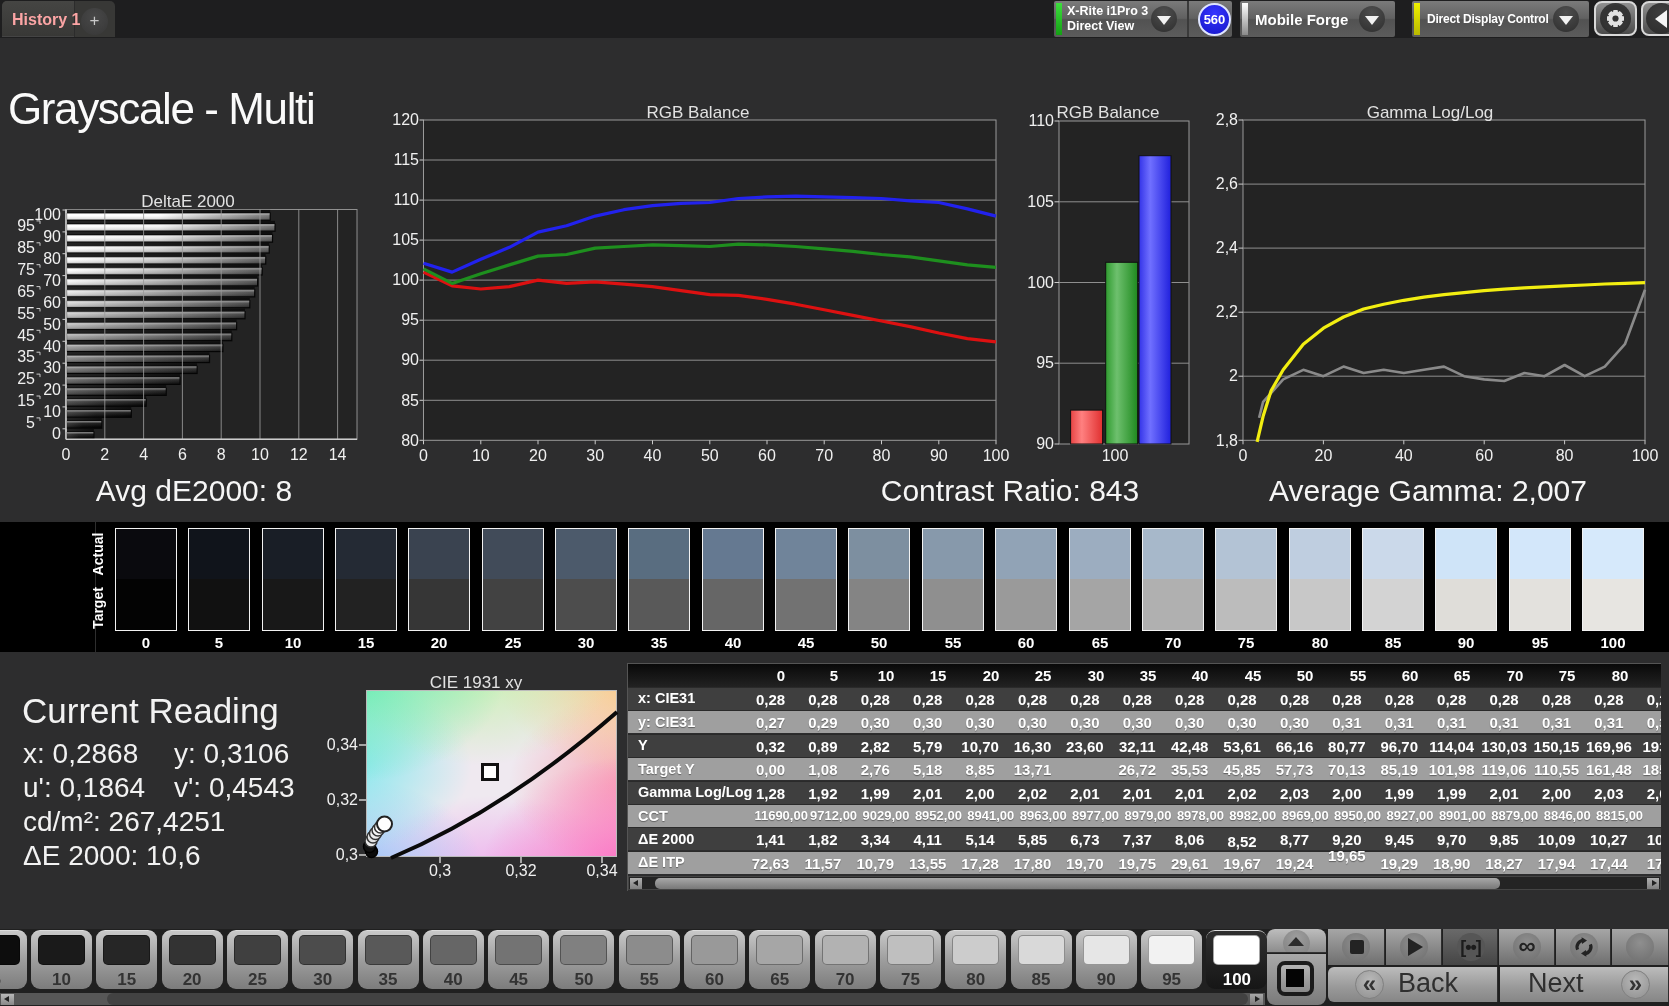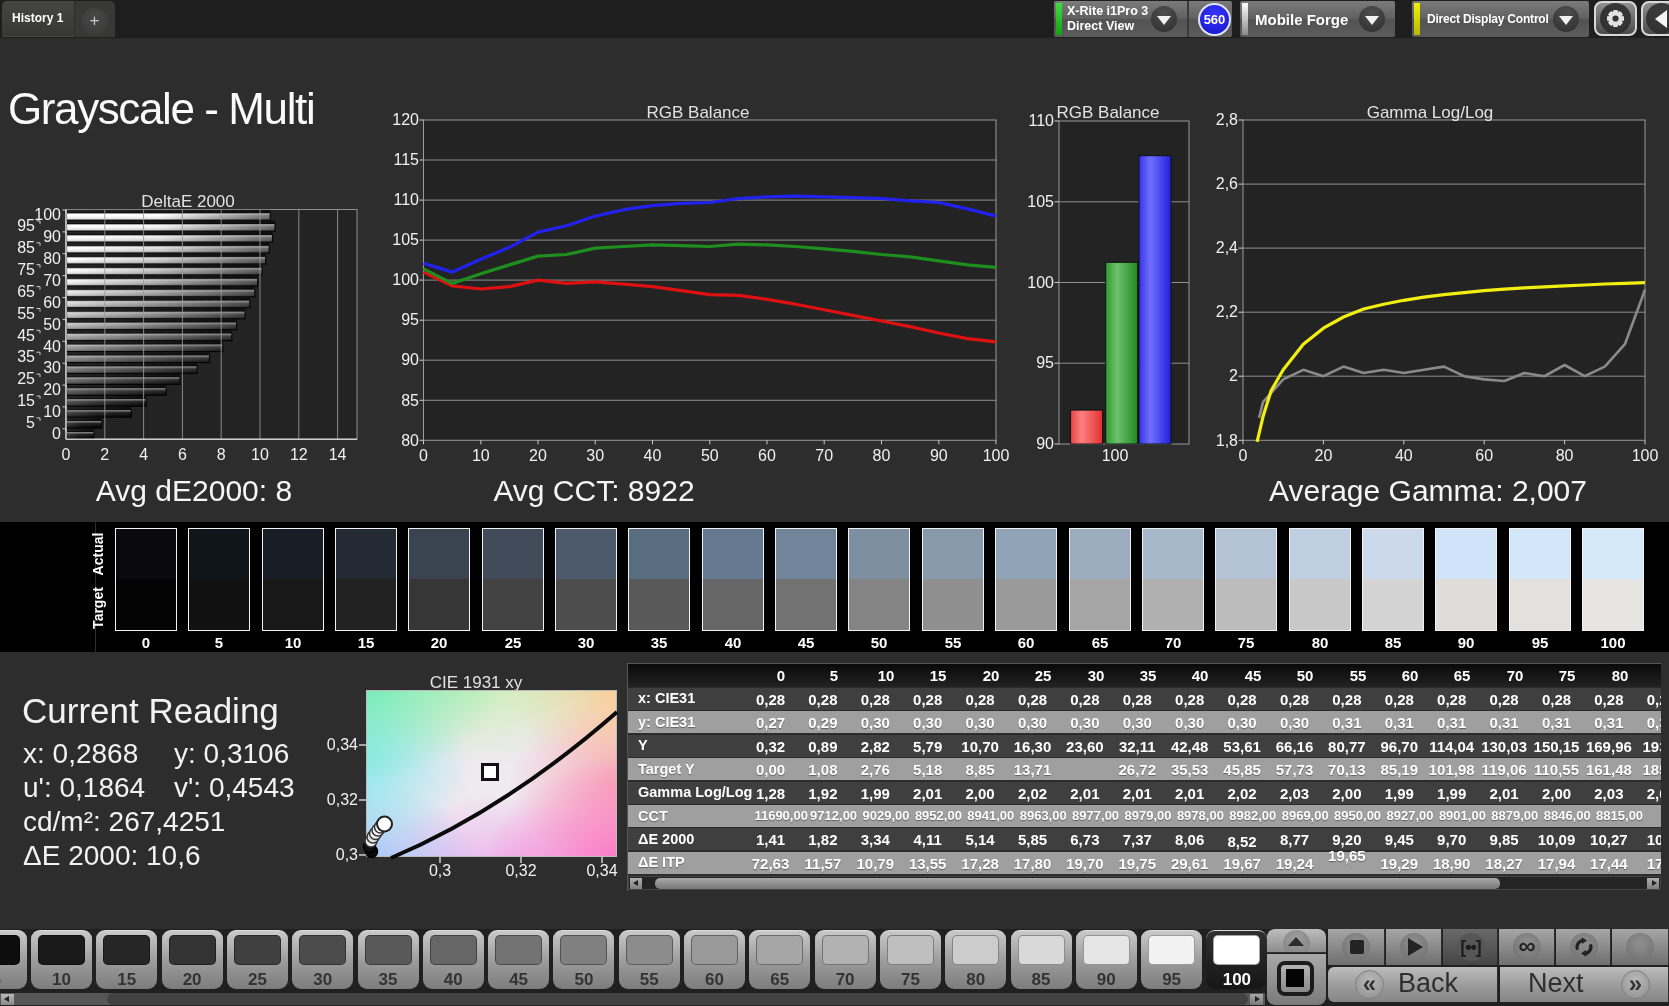--- a/index.html
+++ b/index.html
@@ -8,21 +8,21 @@
 .ctitle{position:absolute;color:#e2e2e2;font-size:17px;text-align:center;transform:translateX(-50%);white-space:nowrap;}
 .stat{position:absolute;color:#f6f6f6;font-size:30px;text-align:center;transform:translateX(-50%);white-space:nowrap;top:474px;}
 svg{position:absolute;overflow:visible;}
 svg text{font-family:"Liberation Sans",sans-serif;}
 </style></head><body>
 <div id="page">
 
 <div class="abs" style="left:0;top:0;width:1669px;height:38px;background:#1e1e1f;"></div>
 <div class="abs" style="left:2px;top:1px;width:72px;height:36px;background:linear-gradient(#454543,#35353305);background-color:#383836;border-radius:5px 0 0 0;border-bottom:1px solid #444;"></div>
 <div class="abs" style="left:74px;top:1px;width:41px;height:36px;background:#383836;border-radius:0 5px 0 0;border-left:1px solid #2c2c2c;"></div>
-<div class="abs" style="left:12px;top:11px;color:#ffffff;font-size:12px;font-weight:bold;">History 1</div>
+<div class="abs" style="left:12px;top:11px;color:#fca5a5;font-size:16px;font-weight:bold;">History 1</div>
 <div class="abs" style="left:81px;top:8px;width:27px;height:27px;border-radius:50%;background:radial-gradient(circle at 50% 35%,#484848,#373737);color:#c8c8c8;font-size:17px;text-align:center;line-height:25px;">+</div>
 
 <div class="abs" style="left:1054px;top:1px;width:178px;height:36px;background:linear-gradient(#7b7b7b,#616161 48%,#525252 52%,#5c5c5c);border-radius:2px;"></div>
 <div class="abs" style="left:1056px;top:3px;width:6px;height:32px;background:linear-gradient(#3dde3d,#14a014);"></div>
 <div class="abs" style="left:1067px;top:4px;color:#fff;font-size:12.5px;font-weight:bold;line-height:15px;">X-Rite i1Pro 3<br>Direct View</div>
 <div class="abs" style="left:1151px;top:6px;width:26px;height:26px;border-radius:50%;background:radial-gradient(circle at 50% 25%,#4e4e4e,#2e2e2e);"></div>
     <div class="abs" style="left:1157px;top:16px;width:0;height:0;border-left:7px solid transparent;border-right:7px solid transparent;border-top:9px solid #f2f2f2;"></div>
 <div class="abs" style="left:1187px;top:1px;width:2px;height:36px;background:#3a3a3a;"></div>
 <div class="abs" style="left:1198px;top:3px;width:33px;height:33px;border-radius:50%;background:radial-gradient(circle at 50% 30%,#3535ff,#1515c8);border:2px solid #dfe5ff;color:#fff;font-size:13px;font-weight:bold;text-align:center;line-height:29px;">560</div>
 <div class="abs" style="left:1240px;top:1px;width:155px;height:36px;background:linear-gradient(#7b7b7b,#616161 48%,#525252 52%,#5c5c5c);border-radius:2px;"></div>
@@ -411,21 +411,21 @@
       <text x="1645.0" y="461" fill="#f0f0f0" font-size="16" text-anchor="middle">100</text>
       <line x1="1645.0" y1="440.3" x2="1645.0" y2="444.3" stroke="#cccccc" stroke-width="1"></line>
       <polyline points="1259.1,417.9 1263.1,401.9 1283.2,379.4 1303.3,369.8 1323.4,376.2 1343.5,366.6 1363.6,373.0 1383.7,369.8 1403.8,373.0 1423.9,369.8 1444.0,366.6 1464.1,376.2 1484.2,379.4 1504.3,381.0 1524.4,373.0 1544.5,376.2 1564.6,365.0 1584.7,376.2 1604.8,366.6 1624.9,344.2 1645.0,289.8" fill="none" stroke="#8a8a8a" stroke-width="2.6" stroke-linejoin="round"></polyline>
       <polyline points="1257.1,441.9 1263.1,416.3 1271.1,390.7 1283.2,369.8 1303.3,344.2 1323.4,328.2 1343.5,317.0 1363.6,309.0 1383.7,304.2 1403.8,300.3 1423.9,297.1 1444.0,294.6 1464.1,292.6 1484.2,290.7 1504.3,289.1 1524.4,287.8 1544.5,286.9 1564.6,285.9 1584.7,285.0 1604.8,284.0 1624.9,283.4 1645.0,282.7" fill="none" stroke="#f2ee11" stroke-width="3.2" stroke-linejoin="round"></polyline>
     </svg>
 <div class="ctitle" style="left:188px;top:192px;">DeltaE 2000</div>
 <div class="ctitle" style="left:698px;top:103px;">RGB Balance</div>
 <div class="ctitle" style="left:1108px;top:103px;">RGB Balance</div>
 <div class="ctitle" style="left:1430px;top:103px;">Gamma Log/Log</div>
 <div class="stat" style="left:194px;">Avg dE2000: 8</div>
-<div class="stat" style="left:594px;">Avg CCT: 8922</div>
+<div class="stat" style="left:1010px;">Contrast Ratio: 843</div>
 <div class="stat" style="left:1428px;">Average Gamma: 2,007</div>
 <div class="abs" style="left:0;top:522px;width:1669px;height:130px;background:#000;">
       <div class="abs" style="left:95px;top:0;width:1px;height:130px;background:#2e2e2e;"></div>
       <div class="abs" style="left:88px;top:6px;width:20px;height:52px;color:#fff;font-size:14px;font-weight:bold;">
         <span style="position:absolute;left:10px;top:26px;transform:translate(-50%,-50%) rotate(-90deg);white-space:nowrap;">Actual</span>
       </div>
       <div class="abs" style="left:88px;top:58px;width:20px;height:52px;color:#fff;font-size:14px;font-weight:bold;">
         <span style="position:absolute;left:10px;top:28px;transform:translate(-50%,-50%) rotate(-90deg);white-space:nowrap;">Target</span>
       </div>
       <div class="abs" style="left:115px;top:6px;width:62px;height:103px;border:1.5px solid #f2f2f2;">

